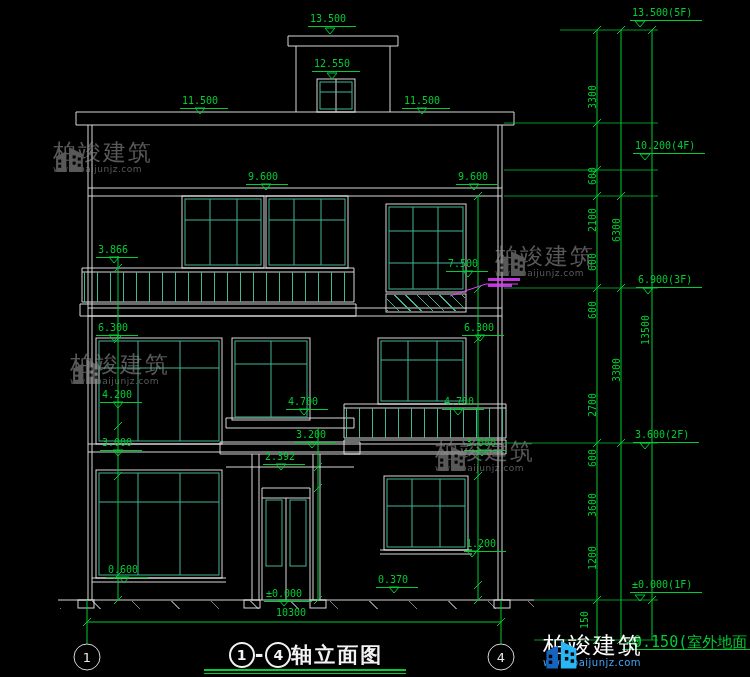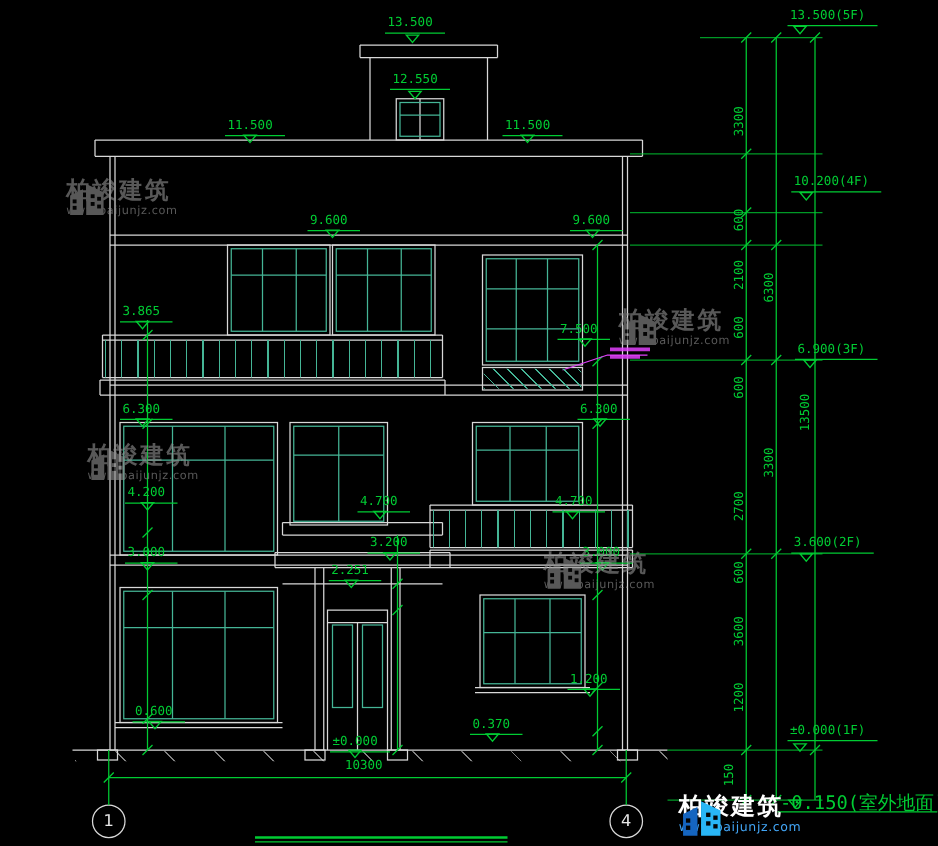--- a/index.html
+++ b/index.html
@@ -10,21 +10,21 @@
        border-bottom:1px solid #00cc33;padding:0 10px 1px 2px;line-height:12px;white-space:nowrap;}
   .dim.nl{border-bottom:none;padding:0;}
   .vdim{position:absolute;color:#00cc33;font:10px "DejaVu Sans Mono","DejaVu Sans",monospace;
         transform:translate(-50%,-50%) rotate(-90deg);white-space:nowrap;}
   .axisnum{position:absolute;color:#e8e8e8;font:13px "DejaVu Sans",sans-serif;
            transform:translate(-50%,-50%);}
   .rail{position:absolute;background:repeating-linear-gradient(90deg,#45b596 0 1px,transparent 1px 13px);}
   .grille{position:absolute;background:repeating-linear-gradient(45deg,#45b596 0 1px,transparent 1px 8px);}
   .hatch{position:absolute;background:repeating-linear-gradient(45deg,#d8d8d8 0 1px,transparent 1px 28px);opacity:.6;}
   .wm{position:absolute;display:flex;align-items:center;gap:6px;color:#8f8f8f;opacity:.62;}
-  .wm .wm-name{font-weight:bold;font-size:19px;letter-spacing:2px;line-height:23px;}
+  .wm .wm-name{font-weight:normal;font-size:23px;letter-spacing:2px;line-height:23px;}
   .wm .wm-url{font-size:9px;letter-spacing:.5px;}
   .wm.blue{opacity:1;color:#2196f3;}
   .wm.blue .wm-name{color:#ffffff;}
   .wm.blue .wm-url{color:#42a5f5;font-size:10px;}
   #title{position:absolute;left:206px;top:641px;width:200px;text-align:center;color:#f2f2f2;
          font-weight:bold;font-size:21px;letter-spacing:2px;}
   #title .circ{display:inline-block;width:22px;height:22px;line-height:22px;border:2px solid #f2f2f2;
                border-radius:50%;font-size:14px;letter-spacing:0;vertical-align:2px;text-align:center;}
   .tuline{position:absolute;background:#00cc33;}
 </style>
@@ -153,32 +153,32 @@
   <div class="rail" style="left:346px;top:408px;width:158px;height:30px"></div>
   <div class="grille" style="left:387px;top:295px;width:78px;height:16px"></div>
   <div class="hatch" style="left:60px;top:601px;width:474px;height:8px"></div>
 
   <span class="dim" style="left:308px;top:13px">13.500</span>
   <span class="dim" style="left:312px;top:58px">12.550</span>
   <span class="dim" style="left:180px;top:95px">11.500</span>
   <span class="dim" style="left:402px;top:95px">11.500</span>
   <span class="dim" style="left:246px;top:171px">9.600</span>
   <span class="dim" style="left:456px;top:171px">9.600</span>
-  <span class="dim" style="left:96px;top:244px">3.865</span>
+  <span class="dim" style="left:96px;top:244px">3.866</span>
   <span class="dim" style="left:446px;top:258px">7.500</span>
   <span class="dim" style="left:96px;top:322px">6.300</span>
   <span class="dim" style="left:462px;top:322px">6.300</span>
   <span class="dim" style="left:286px;top:396px">4.700</span>
   <span class="dim" style="left:442px;top:396px">4.700</span>
   <span class="dim" style="left:100px;top:389px">4.200</span>
   <span class="dim" style="left:294px;top:429px">3.200</span>
   <span class="dim" style="left:100px;top:437px">3.000</span>
   <span class="dim" style="left:464px;top:437px">3.000</span>
-  <span class="dim" style="left:263px;top:451px">2.251</span>
-  <span class="dim" style="left:454px;top:538px">1.200</span>
+  <span class="dim" style="left:263px;top:451px">2.392</span>
+  <span class="dim" style="left:464px;top:538px">1.200</span>
   <span class="dim" style="left:106px;top:564px">0.600</span>
   <span class="dim" style="left:376px;top:574px">0.370</span>
   <span class="dim" style="left:264px;top:588px">±0.000</span>
   <span class="dim nl" style="left:276px;top:607px">10300</span>
 
   <span class="dim" style="left:630px;top:7px">13.500(5F)</span>
   <span class="dim" style="left:633px;top:140px">10.200(4F)</span>
   <span class="dim" style="left:636px;top:274px">6.900(3F)</span>
   <span class="dim" style="left:633px;top:429px">3.600(2F)</span>
   <span class="dim" style="left:630px;top:579px">±0.000(1F)</span>
@@ -279,16 +279,19 @@
         <rect x="24" y="16" width="3" height="3" fill="#050505"></rect>
       <rect x="19" y="20" width="3" height="3" fill="#050505"></rect>
         <rect x="24" y="22" width="3" height="3" fill="#050505"></rect>
     </svg>
     <div>
         <div class="wm-name">柏竣建筑</div>
          <div class="wm-url">www.baijunjz.com</div>
       </div>
   </div>
 
+  <div id="title">
+    <span class="circ">1</span><span>-</span><span class="circ">4</span><span>轴立面图</span>
+  </div>
   <div class="tuline" style="left:204px;top:669px;width:202px;height:2px"></div>
   <div class="tuline" style="left:204px;top:673px;width:202px;height:1px"></div>
 
 </div>
 
 </body></html>

